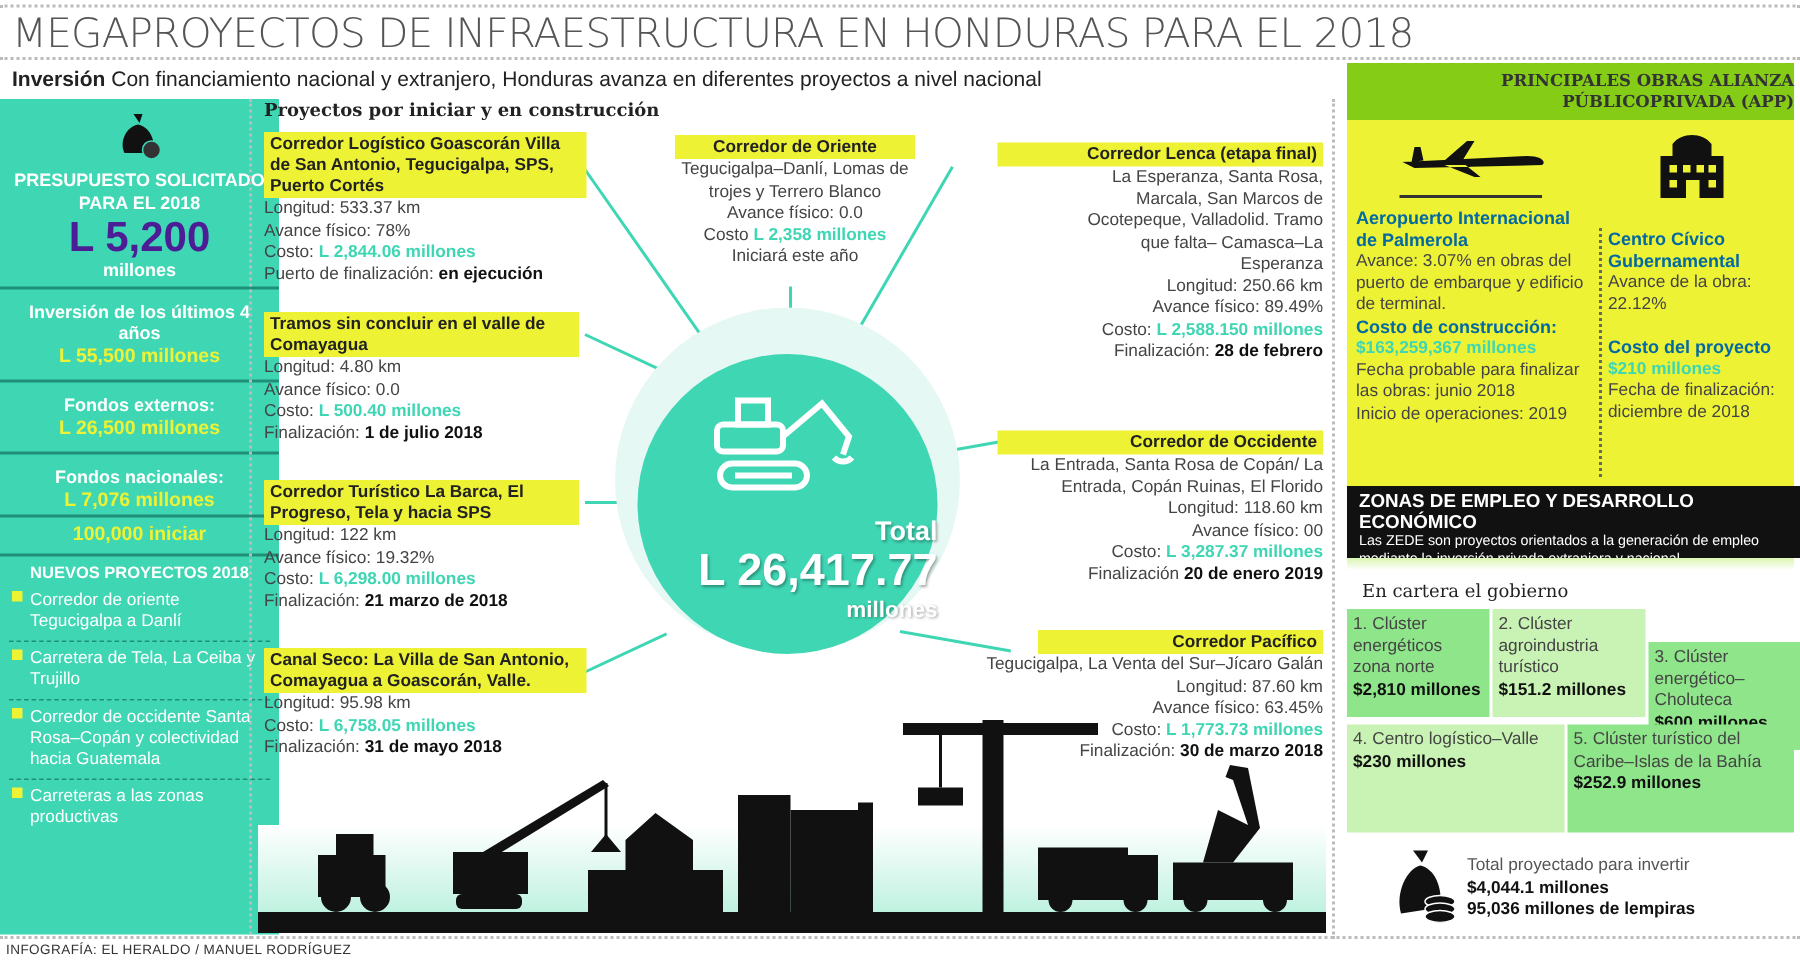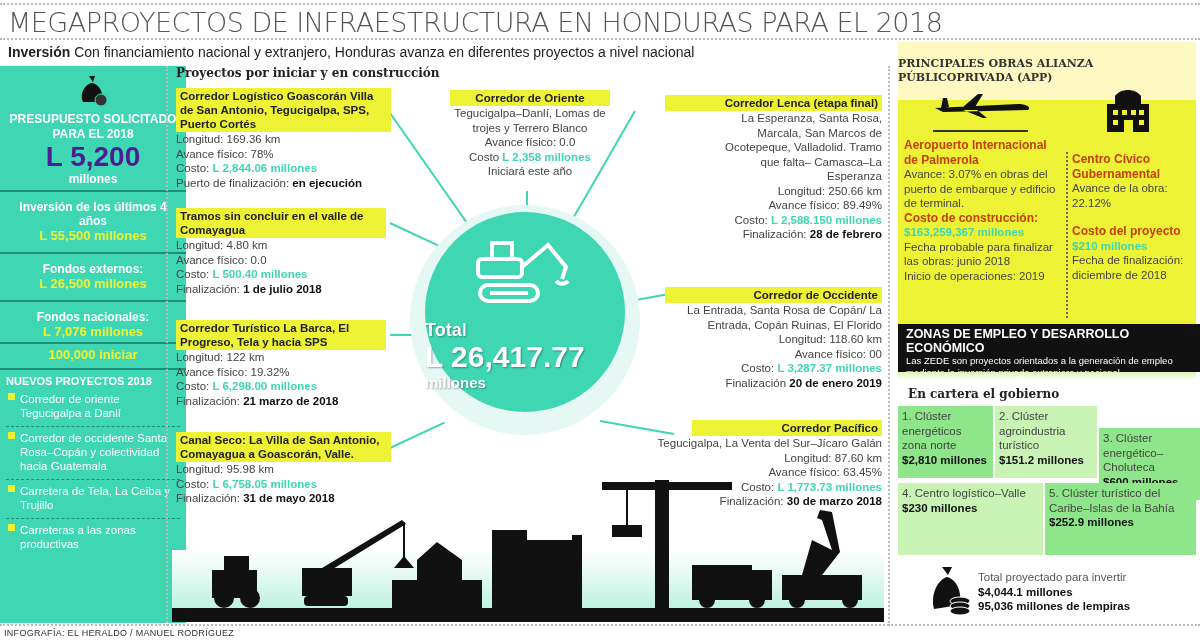--- a/index.html
+++ b/index.html
@@ -21,35 +21,35 @@
 .sb-list .li::before{content:"";position:absolute;left:2px;top:5px;width:7px;height:7px;background:#eef235}
 .vdots{position:absolute;top:66px;height:560px;border-left:2px dotted #bbb}
 .section-h{position:absolute;left:176px;top:66px;font-family:"DejaVu Serif",serif;font-weight:bold;font-size:12px;color:#222}
 .proj{position:absolute;font-size:11.5px;line-height:14.5px;color:#444}
 .proj .ph{background:#eef235;font-weight:bold;color:#222;padding:1px 4px;font-size:11.5px;line-height:14px}
 .proj .cost{color:#3fd6b4;font-weight:bold}
 .proj b{color:#111}
 .right-align{text-align:right}
 .center-align{text-align:center}
 .circle-outer{position:absolute;left:410px;top:205px;width:230px;height:230px;border-radius:50%;background:#e6f8f3}
-.circle{position:absolute;left:425px;top:212px;width:200px;height:200px;border-radius:50%;background:#3fd6b4;color:#fff;text-align:left}
+.circle{position:absolute;left:425px;top:236px;width:200px;height:200px;border-radius:50%;background:#3fd6b4;color:#fff;text-align:right}
 .circle .tl{position:absolute;top:108px;width:100%;font-weight:bold;font-size:18px;text-shadow:1px 1px 2px #0005}
 .circle .tv{position:absolute;top:128px;width:100%;font-weight:bold;font-size:30px;text-shadow:1px 1px 2px #0005}
 .circle .tu{position:absolute;top:162px;width:100%;font-weight:bold;font-size:15px;text-shadow:1px 1px 2px #0005}
 .line{position:absolute;background:#3fd6b4;height:2px;transform-origin:0 50%}
 
 .app{position:absolute;left:898px;top:42px;width:298px;height:282px;background:#eef235}
-.app-h{background:#fef9c3;text-align:left;font-family:"DejaVu Serif",serif;font-weight:bold;font-size:11px;line-height:14px;padding:15px 0;color:#333}
+.app-h{background:#84cc16;text-align:right;font-family:"DejaVu Serif",serif;font-weight:bold;font-size:11px;line-height:14px;padding:5px 0;color:#333}
 .app-col{position:absolute;font-size:11.5px;line-height:14.5px;color:#444}
-.app-col .n{font-weight:bold;color:#c2410c;font-size:12px}
+.app-col .n{font-weight:bold;color:#0369a1;font-size:12px}
 .app-col .c{color:#3fd6b4;font-weight:bold}
 .zede{position:absolute;left:898px;top:324px;width:318px;height:48px;background:#111;color:#fff;padding:3px 8px}
 .zede .zh{font-weight:bold;font-size:12.5px}
 .zede .zt{font-size:9.5px;line-height:12px}
-.cartera-h{position:absolute;left:908px;top:387px;font-family:"DejaVu Serif",serif;font-weight:bold;font-size:12px;color:#222}
+.cartera-h{position:absolute;left:908px;top:387px;font-family:"DejaVu Serif",serif;font-weight:normal;font-size:12px;color:#222}
 .cl{position:absolute;font-size:11.5px;line-height:14.5px;color:#444;padding:3px 4px}
 .cl b{color:#111}
 .total-box{position:absolute;left:978px;top:570px;font-size:11.5px;line-height:14.5px;color:#555}
 .total-box b{color:#111}
 .credit{position:absolute;left:4px;top:628px;font-size:9px;color:#333;letter-spacing:0.3px}
 .ground{position:absolute;left:172px;top:608px;width:712px;height:14px;background:#111}
 .grad{position:absolute;left:172px;top:550px;width:712px;height:58px;background:linear-gradient(#fff,#bff2e0)}
 </style>
 </head>
 <body>
@@ -79,45 +79,45 @@
     <div class="sb-yel">L 26,500 millones</div>
   </div>
   <div class="sb-block" style="padding:8px 0 2px">
     <div class="sb-sm">Fondos nacionales:</div>
     <div class="sb-yel">L 7,076 millones</div>
   </div>
   <div class="sb-block" style="padding:3px 0 5px">
     <div class="sb-yel">100,000 iniciar</div>
   </div>
   <div class="sb-list">
-    <div class="sb-sm" style="text-align:left;font-size:11px">NUEVOS PROYECTOS 2018</div>
+    <div class="sb-sm" style="text-align:center;font-size:11px">NUEVOS PROYECTOS 2018</div>
     <div class="li">Corredor de oriente Tegucigalpa a Danlí</div>
+    <div class="li">Carretera de Tela, La Ceiba y Trujillo</div>
     <div class="li">Corredor de occidente Santa Rosa–Copán y colectividad hacia Guatemala</div>
-    <div class="li">Carretera de Tela, La Ceiba y Trujillo</div>
     <div class="li">Carreteras a las zonas productivas</div>
   </div>
 </div>
 
 <div class="vdots" style="left:166px"></div>
 <div class="vdots" style="left:888px"></div>
 
 <div class="section-h">Proyectos por iniciar y en construcción</div>
 
 <div class="line" style="left:390px;top:112px;width:140px;transform:rotate(55deg)"></div>
 <div class="line" style="left:390px;top:222px;width:60px;transform:rotate(25deg)"></div>
 <div class="line" style="left:390px;top:334px;width:40px"></div>
 <div class="line" style="left:390px;top:447px;width:60px;transform:rotate(-25deg)"></div>
 <div class="line" style="left:527px;top:190px;width:30px;transform:rotate(90deg)"></div>
 <div class="line" style="left:560px;top:240px;width:150px;transform:rotate(-60deg)"></div>
 <div class="line" style="left:630px;top:300px;width:40px;transform:rotate(-10deg)"></div>
 <div class="line" style="left:600px;top:420px;width:75px;transform:rotate(10deg)"></div>
 
 <div class="proj" style="left:176px;top:88px;width:215px">
   <div class="ph">Corredor Logístico Goascorán Villa de San Antonio, Tegucigalpa, SPS, Puerto Cortés</div>
-  <div>Longitud: 169.36 km</div>
+  <div>Longitud: 533.37 km</div>
   <div>Avance físico: 78%</div>
   <div><span>Costo: </span><span class="cost">L 2,844.06 millones</span></div>
   <div><span>Puerto de finalización: </span><b>en ejecución</b></div>
 </div>
 
 <div class="proj" style="left:176px;top:208px;width:210px">
   <div class="ph">Tramos sin concluir en el valle de Comayagua</div>
   <div>Longitud: 4.80 km</div>
   <div>Avance físico: 0.0</div>
   <div><span>Costo: </span><span class="cost">L 500.40 millones</span></div>

